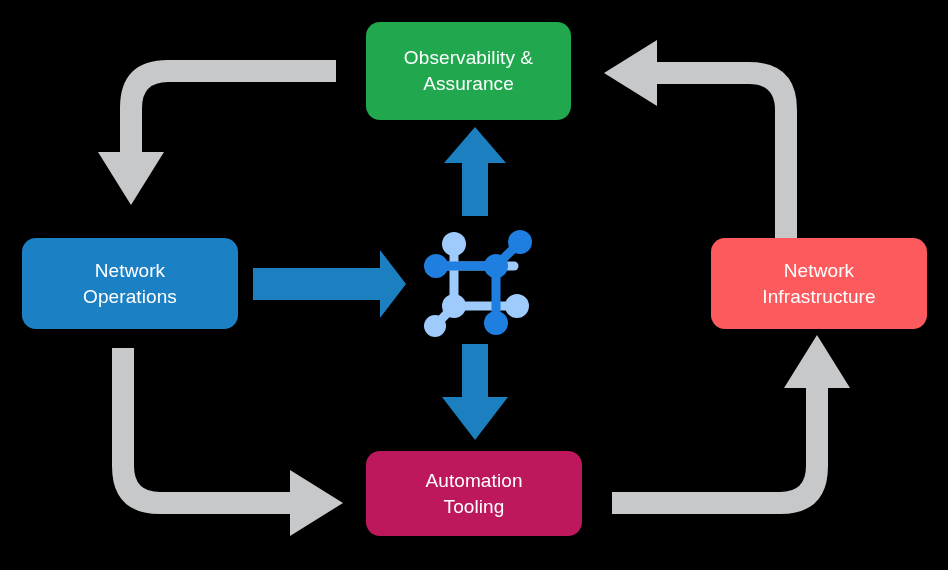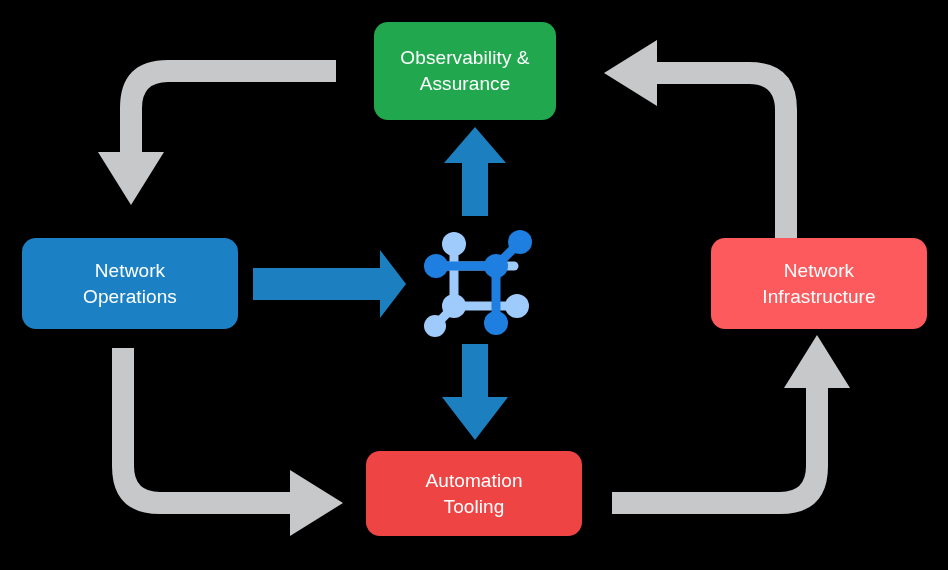--- a/index.html
+++ b/index.html
@@ -30,21 +30,21 @@
     font-size: 19px;
     line-height: 1.35;
     font-weight: 400;
     letter-spacing: 0.1px;
     box-sizing: border-box;
     padding: 6px 10px;
     white-space: pre-line;
     user-select: none;
   }
   #box-observability {
-    left: 374px;  top: 22px;   width: 182px; height: 98px;
+    left: 366px;  top: 22px;   width: 205px; height: 98px;
     background: #21a84f;
   }
   #box-operations {
     left: 22px;   top: 238px;  width: 216px; height: 91px;
     background: #1c80c5;
   }
   #box-infrastructure {
     left: 711px;  top: 238px;  width: 216px; height: 91px;
     background: #fc5a5c;
   }
@@ -203,16 +203,16 @@
 
   <div class="node-box" id="box-observability" style="background: rgb(33, 168, 79); color: rgb(255, 255, 255);">Observability &amp;
 Assurance</div>
 
   <div class="node-box" id="box-operations" style="background: rgb(28, 128, 197); color: rgb(255, 255, 255);">Network
 Operations</div>
 
   <div class="node-box" id="box-infrastructure" style="background: rgb(252, 90, 92); color: rgb(255, 255, 255);">Network
 Infrastructure</div>
 
-  <div class="node-box" id="box-automation" style="background: #ef4444; color: rgb(255, 255, 255);">Automation
+  <div class="node-box" id="box-automation" style="background: #be185d; color: rgb(255, 255, 255);">Automation
 Tooling</div>
 
 </div>
 
 </body></html>

